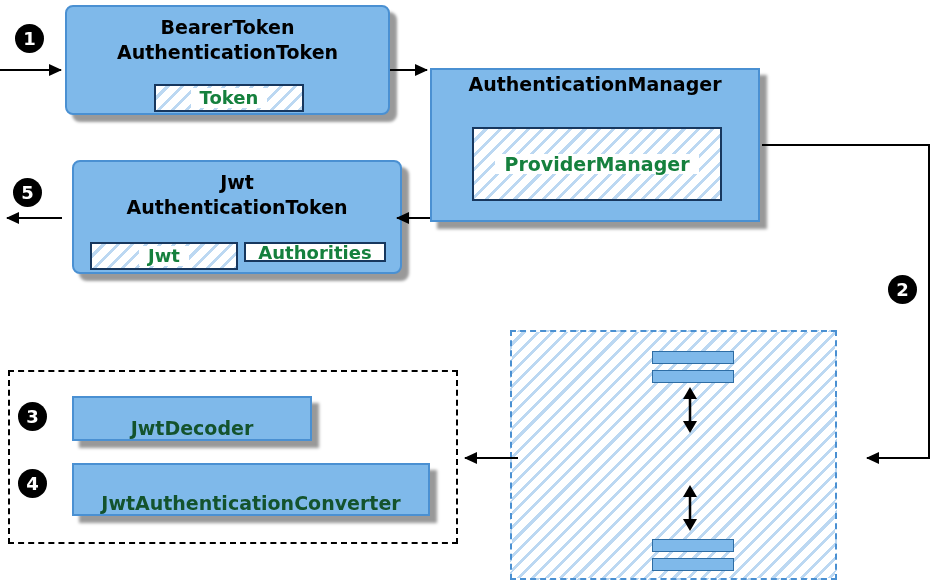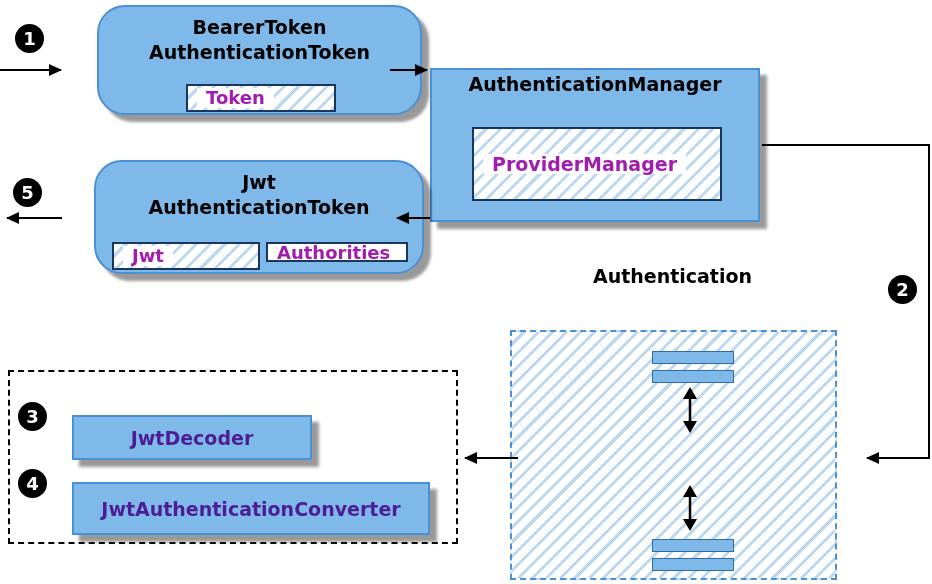--- a/index.html
+++ b/index.html
@@ -13,25 +13,25 @@
   .canvas{
     position:relative;width:932px;height:584px;background:#ffffff;
     font-family:"DejaVu Sans","Liberation Sans",sans-serif;overflow:hidden;
   }
   .node{position:absolute;box-sizing:border-box;}
   .blue{
     background:var(--fill);
     border:2px solid var(--border);
     box-shadow:7px 7px 3px rgba(0,0,0,0.40);
   }
-  .rounded{border-radius:28px;margin-left:32px;}
+  .rounded{border-radius:8px;}
   .title{font-weight:bold;font-size:19px;color:#000;text-align:center;line-height:1.3;}
-  .center-label{display:flex;align-items:center;justify-content:center;font-weight:bold;font-size:19px;color:#4c1d95;margin-top:19px;}
+  .center-label{display:flex;align-items:flex-end;justify-content:center;font-weight:bold;font-size:19px;color:#14532d;}
   .hatch{background:repeating-linear-gradient(135deg,#ffffff 0 7px,var(--hatch) 7px 10px);}
-  .innerbox{position:absolute;box-sizing:border-box;border:2px solid var(--innerborder);display:flex;align-items:center;justify-content:flex-start;font-weight:bold;font-size:18px;color:#a21caf;padding-left:9px;}
+  .innerbox{position:absolute;box-sizing:border-box;border:2px solid var(--innerborder);display:flex;align-items:center;justify-content:center;font-weight:bold;font-size:18px;color:#15803d;}
   .whitebox{background:#ffffff;}
   .label-bg{background:#ffffff;padding:0 9px;line-height:1.1;white-space:nowrap;}
   .badge{
     position:absolute;width:29px;height:29px;border-radius:50%;
     background:#000;color:#fff;font-weight:bold;font-size:18px;
     display:flex;align-items:center;justify-content:center;z-index:20;
   }
   .dashed-black{position:absolute;box-sizing:border-box;border:2px dashed #000;background:#ffffff;}
   .dashed-blue{position:absolute;box-sizing:border-box;border:2px dashed var(--border);}
   .bar{position:absolute;box-sizing:border-box;background:var(--fill);border:1px solid #2E6DA4;}
@@ -59,35 +59,34 @@
     </div>
   </div>
 
   <div class="node blue" style="left:430px;top:68px;width:330px;height:154px">
     <div class="title" style="padding-top:2px">AuthenticationManager</div>
     <div class="innerbox hatch" style="left:40px;top:57px;width:250px;height:74px">
       <span class="label-bg" style="font-size:19px">ProviderManager</span>
     </div>
   </div>
 
-  <div class="node blue rounded" style="left:62px;top:160px;width:330px;height:114px">
+  <div class="node blue rounded" style="left:72px;top:160px;width:330px;height:114px">
     <div class="title" style="padding-top:8px">
       <div>Jwt</div>
       <div>AuthenticationToken</div>
     </div>
     <div class="innerbox hatch" style="left:16px;top:80px;width:148px;height:28px">
       <span class="label-bg">Jwt</span>
     </div>
     <div class="innerbox whitebox" style="left:170px;top:80px;width:142px;height:20px">
       <span>Authorities</span>
     </div>
   </div>
 
   <div class="heading" style="left:540px;top:264px;width:265px">
-    <div>Authentication</div>
   </div>
 
   <div class="dashed-blue hatch" style="left:510px;top:330px;width:327px;height:250px">
     <div class="bar" style="left:140px;top:19px;width:82px;height:13px"></div>
     <div class="bar" style="left:140px;top:38px;width:82px;height:13px"></div>
     <div class="bar" style="left:140px;top:207px;width:82px;height:13px"></div>
     <div class="bar" style="left:140px;top:226px;width:82px;height:13px"></div>
   </div>
 
 

